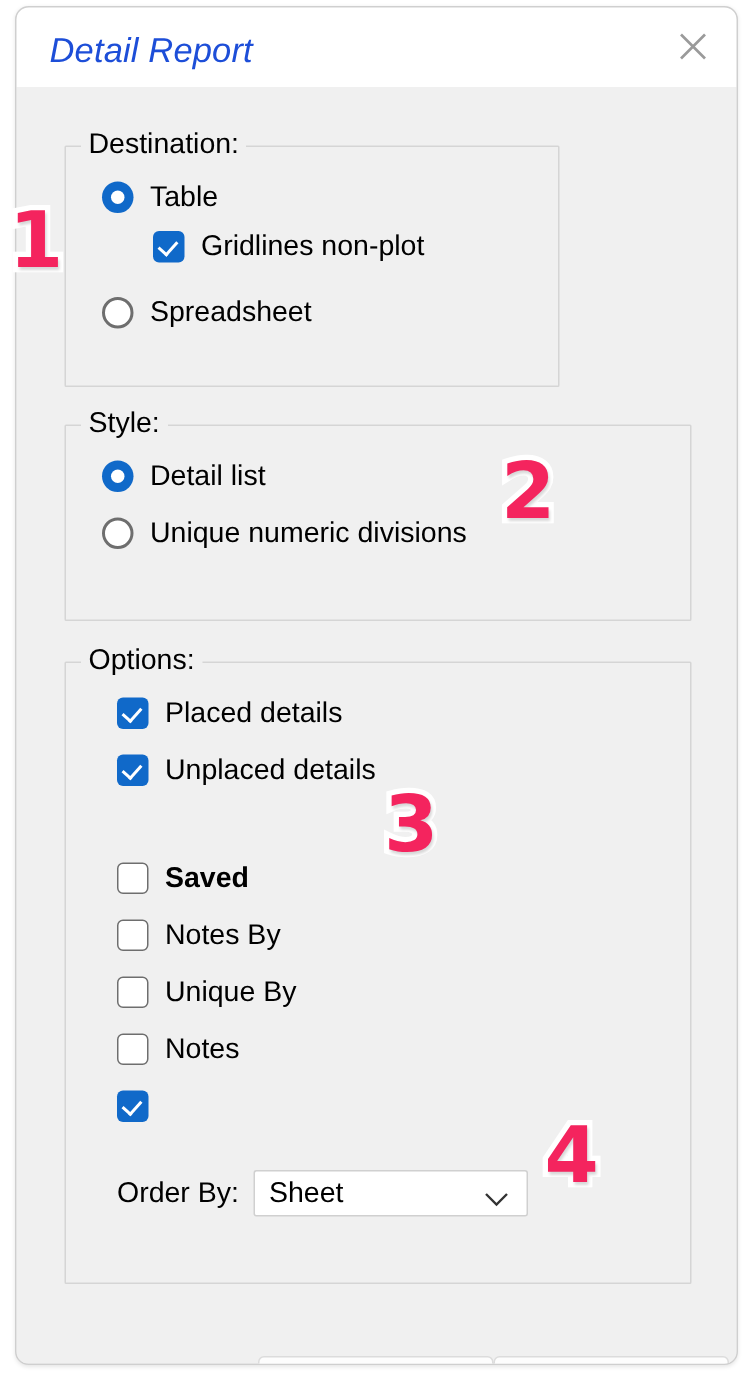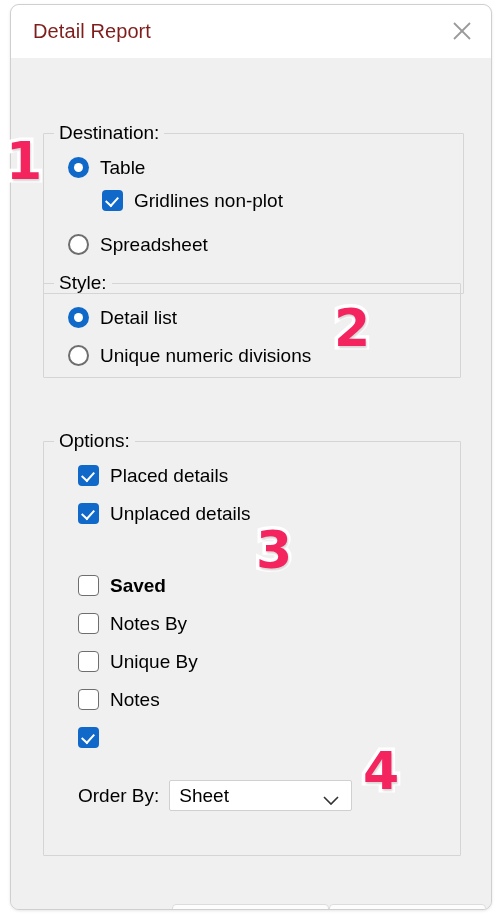--- a/index.html
+++ b/index.html
@@ -33,24 +33,25 @@
   .titlebar {
     position: relative;
     height: 53px;
     background: #ffffff;
     border-radius: 8px 8px 0 0;
   }
   .title-text {
     position: absolute;
     left: 22px;
     top: 15px;
-    font-size: 20px;
-    color: #7f1d1d;
+    font-size: 23px;
+    color: #1d4ed8;
     letter-spacing: 0.1px;
     white-space: nowrap;
+    font-style: italic;
   }
   .close-btn {
     position: absolute;
     right: 8px;
     top: 6px;
     width: 42px;
     height: 40px;
     display: flex;
     align-items: center;
     justify-content: center;
@@ -79,22 +80,22 @@
     top: -11px;
     left: 10px;
     background: #f0f0f0;
     padding: 0 5px;
     font-size: 19px;
     color: #000000;
     white-space: nowrap;
     line-height: 20px;
   }
 
-  #group-destination { left: 32px; top: 39px;  width: 421px; height: 161px; margin-top: 36px; }
-  #group-style       { left: 32px; top: 225px; width: 418px; height: 95px; }
+  #group-destination { left: 32px; top: 39px;  width: 330px; height: 161px; }
+  #group-style       { left: 32px; top: 225px; width: 418px; height: 131px; }
   #group-options     { left: 32px; top: 383px; width: 418px; height: 415px; }
 
   
   .row {
     position: absolute;
     display: flex;
     align-items: center;
     white-space: nowrap;
   }
   .row .lbl {

